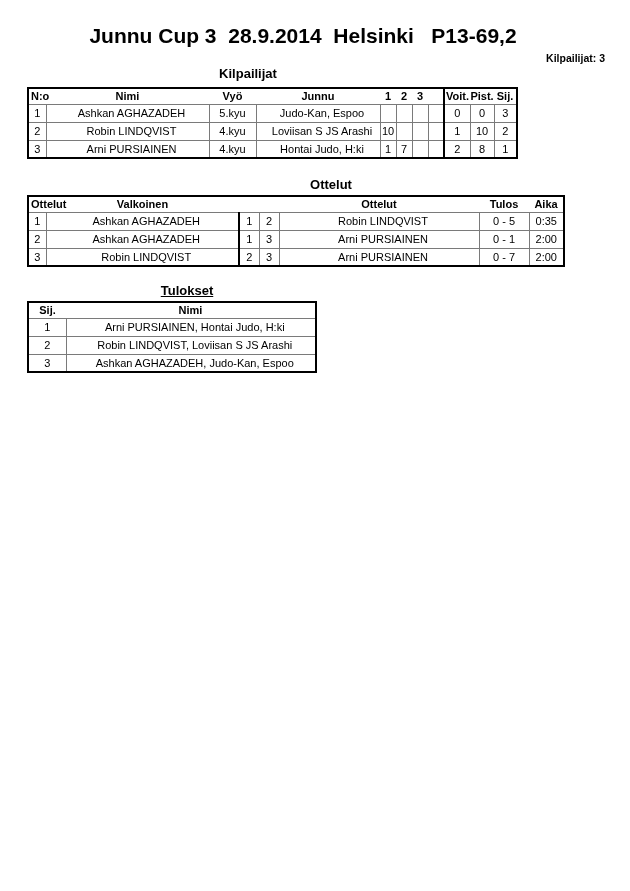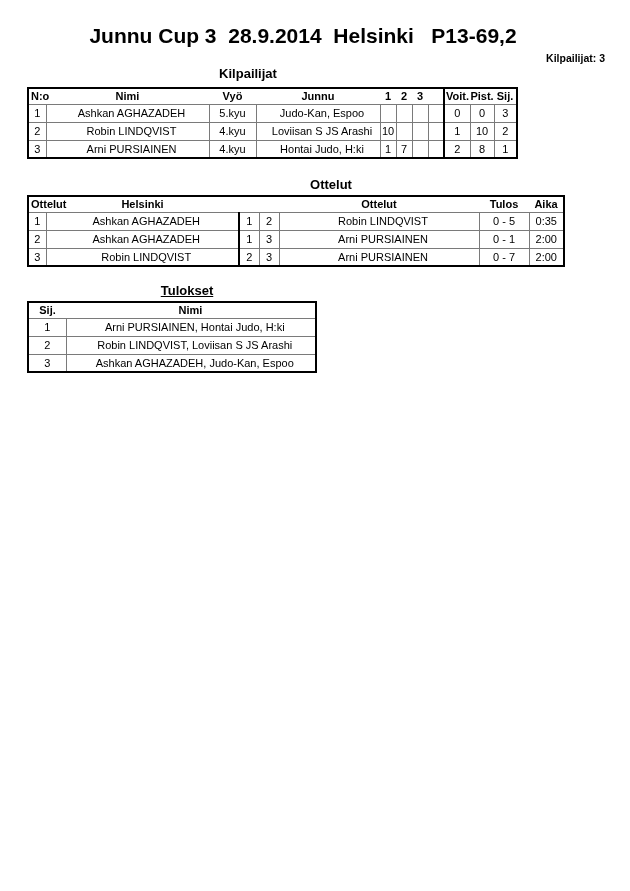--- a/index.html
+++ b/index.html
@@ -138,21 +138,21 @@
         <col style="width:193px">
         <col style="width:20px">
         <col style="width:20px">
       <col style="width:200px">
         <col style="width:50px">
         <col style="width:35px">
     </colgroup>
     <thead>
       <tr>
         <th class="hl">Ottelut</th>
-        <th class="c">Helsinki</th>
+        <th class="c">Valkoinen</th>
         <th class="c"></th>
         <th class="c"></th>
         <th class="c">Ottelut</th>
         <th class="c">Tulos</th>
         <th class="c">Aika</th>
       </tr>
     </thead>
     <tbody>
       <tr>
         <td class="c">1</td>

